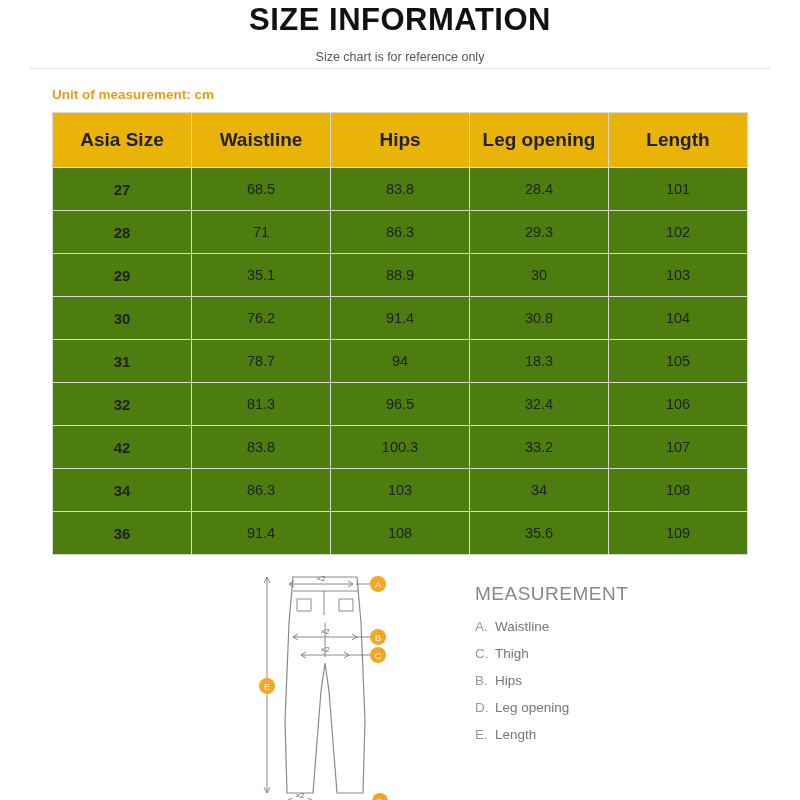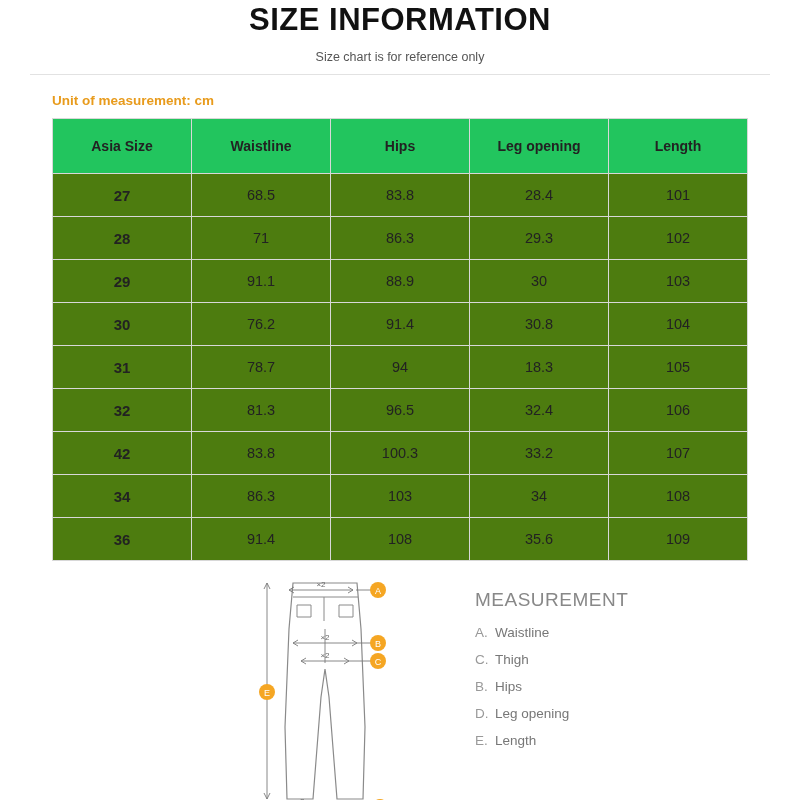--- a/index.html
+++ b/index.html
@@ -29,21 +29,21 @@
     padding-top: 2px;
   }
   .subtitle-wrap {
     margin-top: 12px;
     padding: 0 30px;
   }
   .subtitle {
     text-align: center;
     font-size: 12.5px;
     color: #555;
-    padding-bottom: 10px;
+    padding-bottom: 4px;
     border-bottom: 1px solid #e2e2e2;
   }
   .unit {
     margin: 18px 0 10px 52px;
     font-size: 13.5px;
     font-weight: bold;
     color: #e89b1c;
   }
   table.size-table {
     border-collapse: collapse;
@@ -52,23 +52,23 @@
     table-layout: fixed;
   }
   table.size-table th, table.size-table td {
     border: 1px solid #d8d8d8;
     text-align: center;
     font-size: 14.5px;
     color: #222;
   }
   table.size-table th {
     height: 52px;
-    font-size: 14px;
-    font-weight: bold;
-    background: #22c55e;
+    font-size: 19px;
+    font-weight: bold;
+    background: #eab308;
   }
   table.size-table td {
     height: 40px;
     background: #4d7c0f;
   }
   table.size-table td.first-col {
     font-weight: bold;
     font-size: 15px;
   }
   .diagram-area {
@@ -137,21 +137,21 @@
       </tr>
       <tr>
         <td class="first-col">28</td>
         <td>71</td>
         <td>86.3</td>
         <td>29.3</td>
         <td>102</td>
       </tr>
       <tr>
         <td class="first-col">29</td>
-        <td>91.1</td>
+        <td>35.1</td>
         <td>88.9</td>
         <td>30</td>
         <td>103</td>
       </tr>
       <tr>
         <td class="first-col">30</td>
         <td>76.2</td>
         <td>91.4</td>
         <td>30.8</td>
         <td>104</td>

